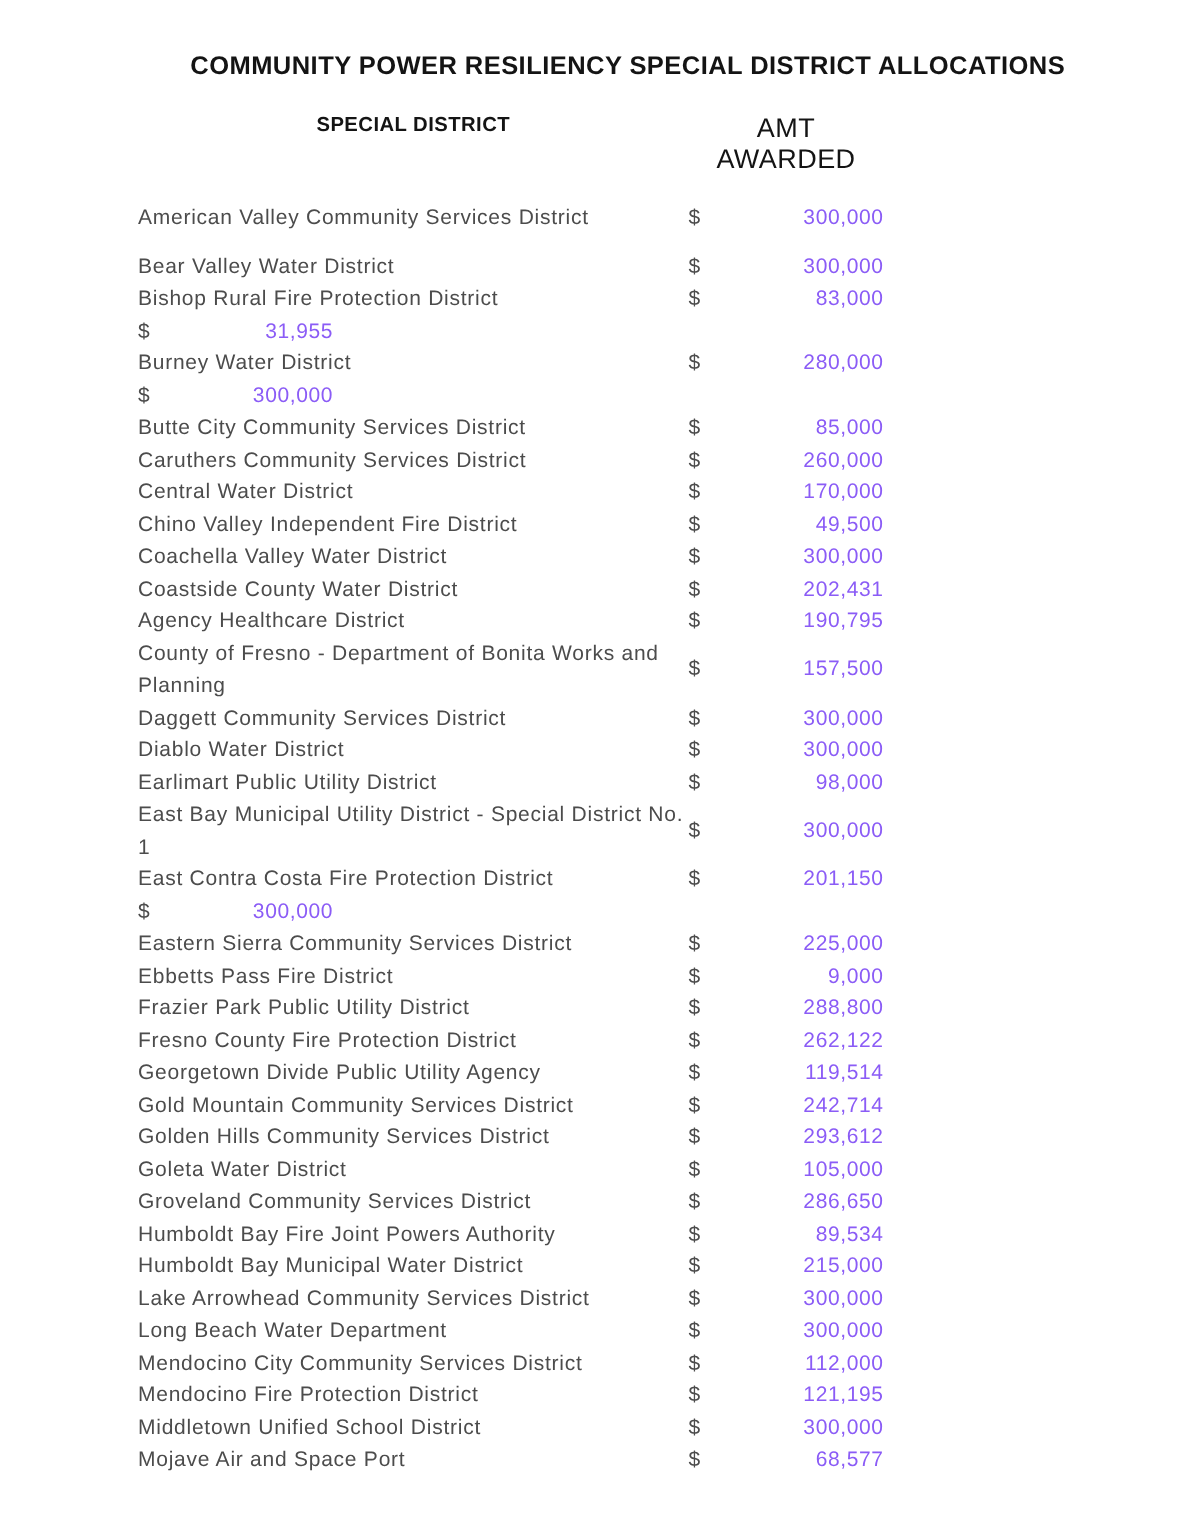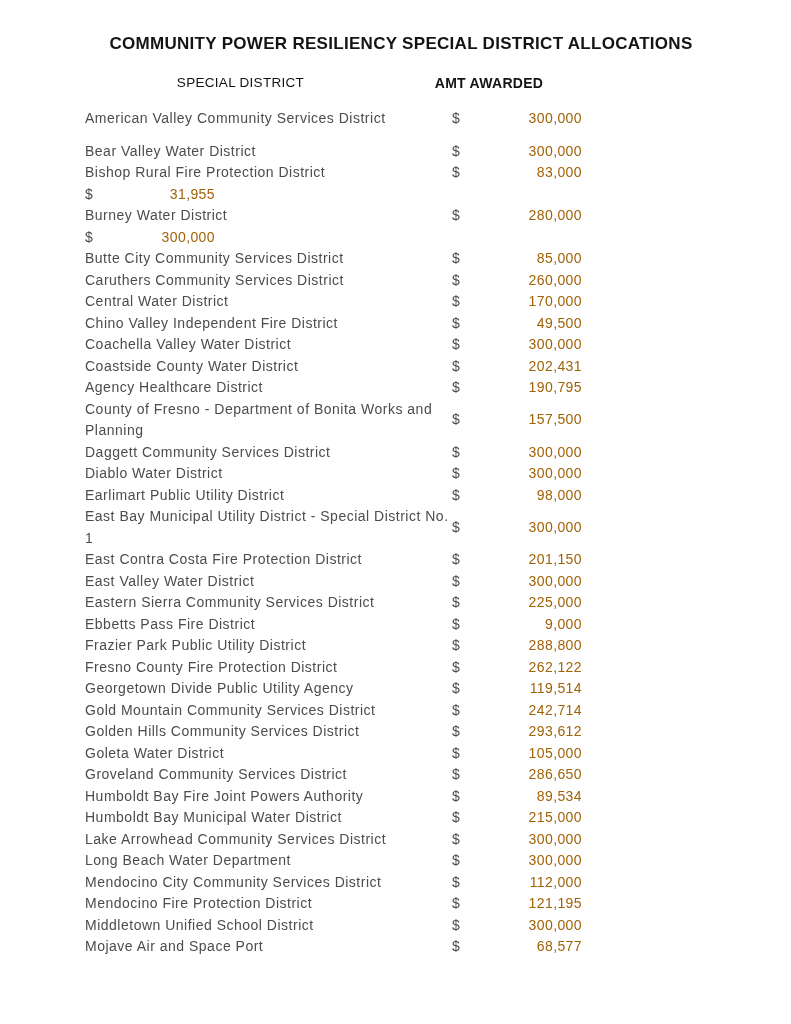--- a/index.html
+++ b/index.html
@@ -11,54 +11,53 @@
     width: 791px;
     height: 1024px;
     font-family: "Liberation Sans", sans-serif;
     color: #4c4c4c;
     overflow: hidden;
   }
   .page {
     box-sizing: border-box;
     width: 791px;
     height: 728px;
-    padding: 28px 46px 0 57px;
+    padding: 28px 46px 0 92px;
     background: #ffffff;
   }
   .doc-title {
     text-align: center;
     font-weight: bold;
     font-size: 17px;
     letter-spacing: 0.3px;
     color: #141414;
     margin: 6px 0 0 0;
   }
   .header-row {
     display: flex;
     margin-top: 21px;
   }
   .header-district {
     width: 367px;
     text-align: center;
-    font-weight: normal;
+    font-weight: bold;
     font-size: 13.5px;
     letter-spacing: 0.3px;
     color: #141414;
   }
   .header-amount {
     width: 130px;
     text-align: center;
-    font-weight: bold;
-    font-size: 14px;
+    font-weight: normal;
+    font-size: 18px;
     letter-spacing: 0.3px;
     color: #141414;
   }
   .table-body {
     margin-top: 17px;
-    margin-left: 28px;
   }
   .row {
     display: flex;
     align-items: center;
     min-height: 21.5px;
   }
   .row.first-row {
     margin-bottom: 11px;
   }
   .cell-district {
@@ -73,21 +72,21 @@
     font-size: 14px;
     line-height: 21.5px;
     color: #4c4c4c;
   }
   .cell-amount {
     width: 100px;
     text-align: right;
     font-size: 14px;
     letter-spacing: 0.4px;
     line-height: 21.5px;
-    color: #a16207;
+    color: #8b5cf6;
   }
 </style>
 </head>
 <body>
 
 <div class="page">
 
   <div class="doc-title">COMMUNITY POWER RESILIENCY SPECIAL DISTRICT ALLOCATIONS</div>
 
   <div class="header-row">
@@ -183,21 +182,20 @@
         <span class="cell-district">East Bay Municipal Utility District - Special District No. 1</span>
         <span class="cell-currency">$</span>
         <span class="cell-amount">300,000</span>
       </div>
       <div class="row">
         <span class="cell-district">East Contra Costa Fire Protection District</span>
         <span class="cell-currency">$</span>
         <span class="cell-amount">201,150</span>
       </div>
       <div class="row">
-        <span class="cell-district">East Valley Water District</span>
         <span class="cell-currency">$</span>
         <span class="cell-amount">300,000</span>
       </div>
       <div class="row">
         <span class="cell-district">Eastern Sierra Community Services District</span>
         <span class="cell-currency">$</span>
         <span class="cell-amount">225,000</span>
       </div>
       <div class="row">
         <span class="cell-district">Ebbetts Pass Fire District</span>

